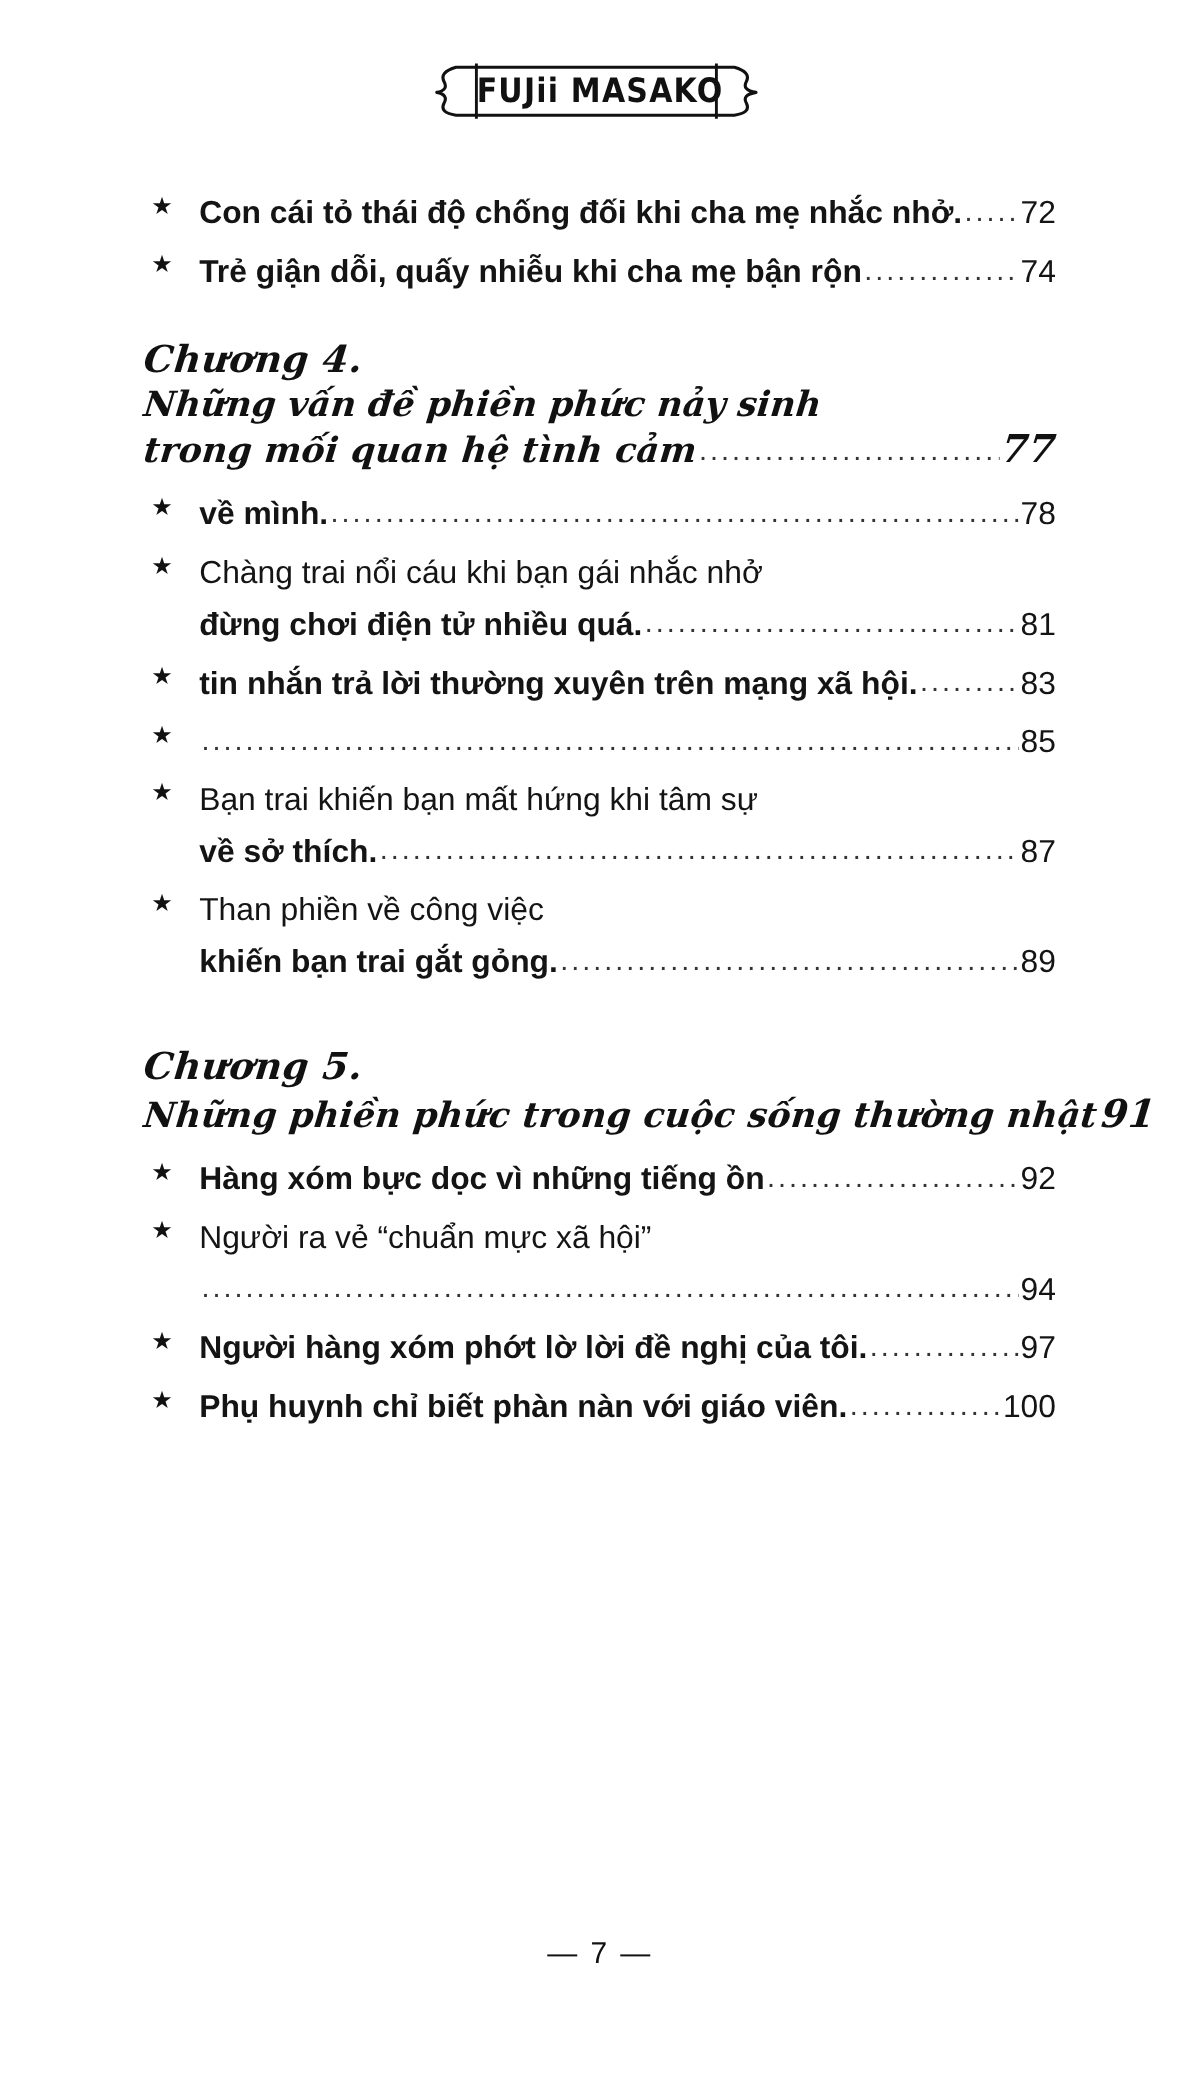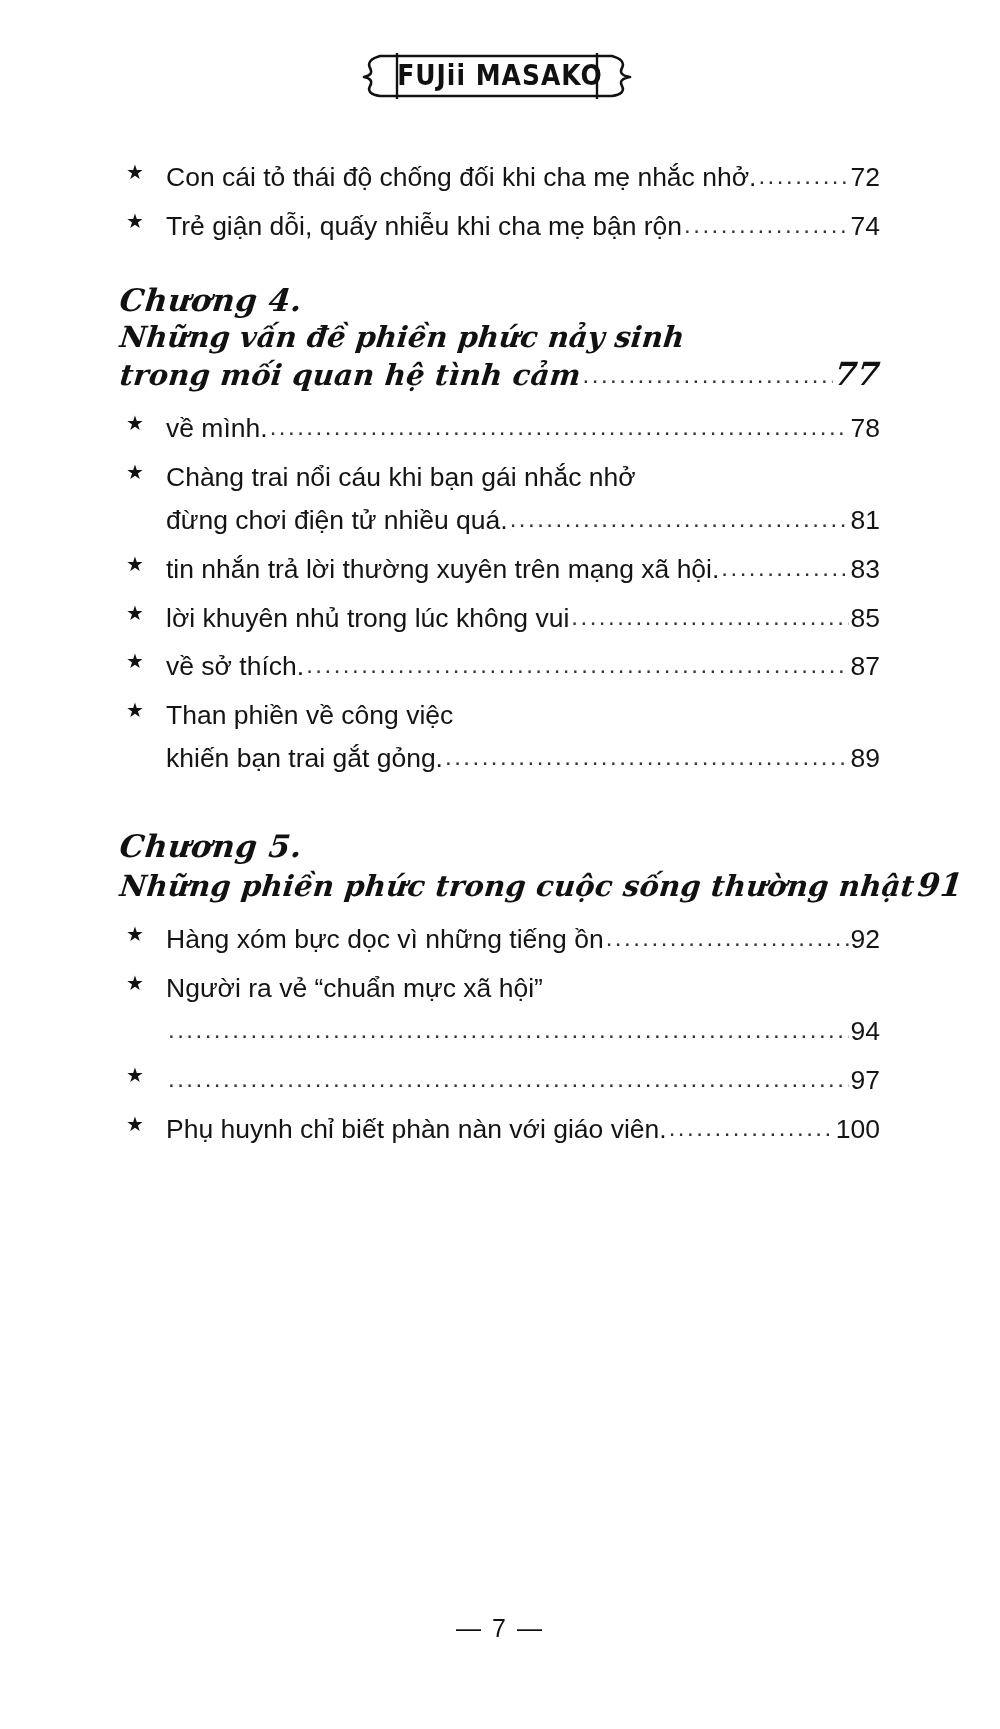--- a/index.html
+++ b/index.html
@@ -80,20 +80,21 @@
     flex: 1 1 auto;
     min-width: 0;
   }
   .line {
     display: flex;
     align-items: baseline;
     width: 100%;
   }
   .line .txt {
     white-space: pre;
+    font-weight: bold;
   }
   .dots {
     flex: 1 1 auto;
     overflow: hidden;
     white-space: nowrap;
     letter-spacing: 2.5px;
     font-size: 24px;
     color: #333;
     margin: 0 2px;
     transform: translateY(-2px);
@@ -248,30 +249,30 @@
           <span class="dots">.....................................................................................................................</span>
           <span class="pg">83</span>
         </span>
       </span>
     </div>
 
     <div class="entry">
       <span class="star">★</span>
       <span class="entry-body">
         <span class="line">
-          <span class="txt">lời khuyên nhủ trong lúc không vui</span>
           <span class="dots">.....................................................................................................................</span>
           <span class="pg">85</span>
         </span>
       </span>
     </div>
 
     <div class="entry">
       <span class="star">★</span>
       <span class="entry-body">
+        <span class="cont">Bạn trai khiến bạn mất hứng khi tâm sự</span>
         <span class="line">
           <span class="txt">về sở thích.</span>
           <span class="dots">.....................................................................................................................</span>
           <span class="pg">87</span>
         </span>
       </span>
     </div>
 
     <div class="entry">
       <span class="star">★</span>
@@ -313,20 +314,21 @@
           <span class="dots">.....................................................................................................................</span>
           <span class="pg">94</span>
         </span>
       </span>
     </div>
 
     <div class="entry">
       <span class="star">★</span>
       <span class="entry-body">
         <span class="line">
+          <span class="txt">Người hàng xóm phớt lờ lời đề nghị của tôi.</span>
           <span class="dots">.....................................................................................................................</span>
           <span class="pg">97</span>
         </span>
       </span>
     </div>
 
     <div class="entry">
       <span class="star">★</span>
       <span class="entry-body">
         <span class="line">

